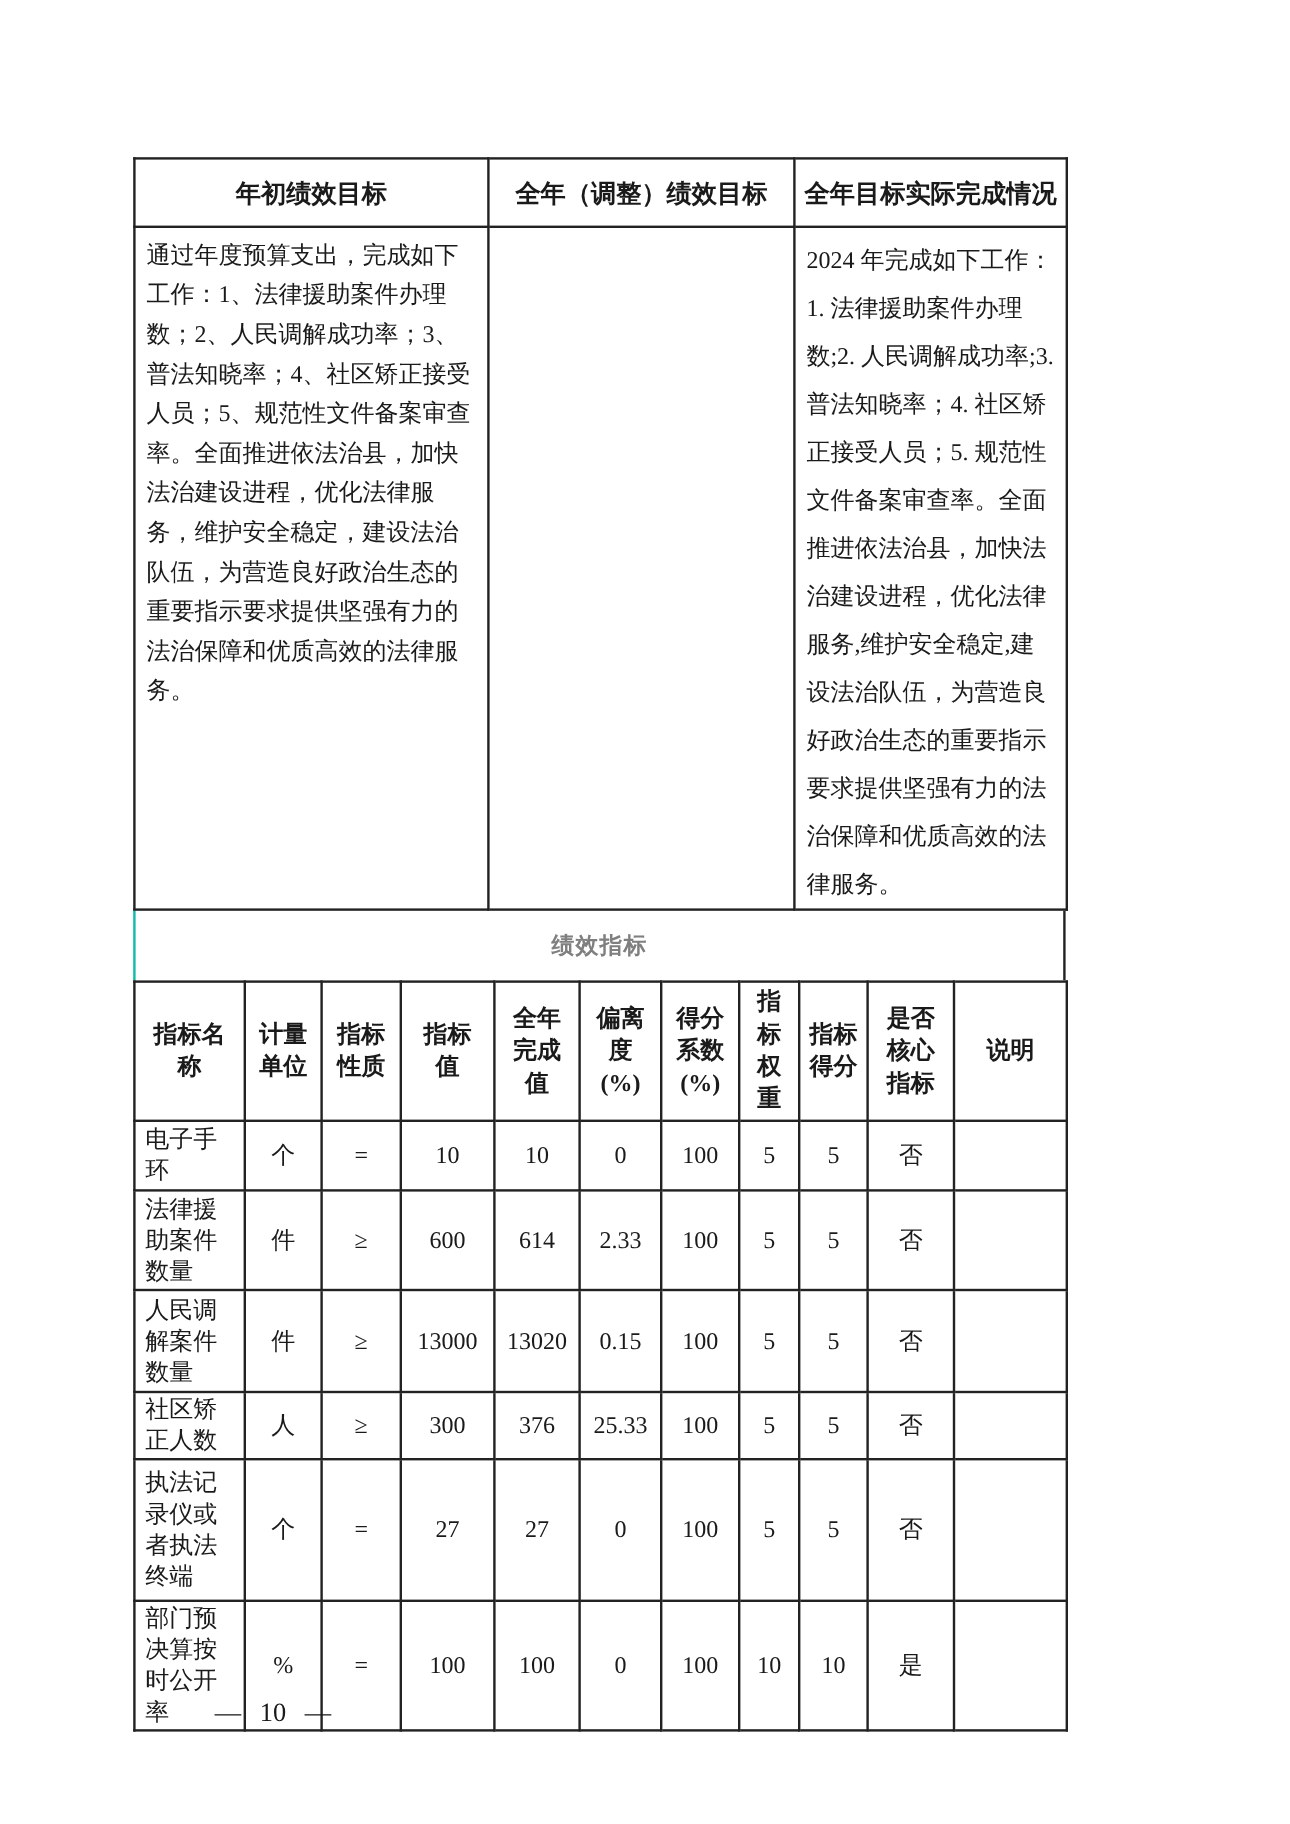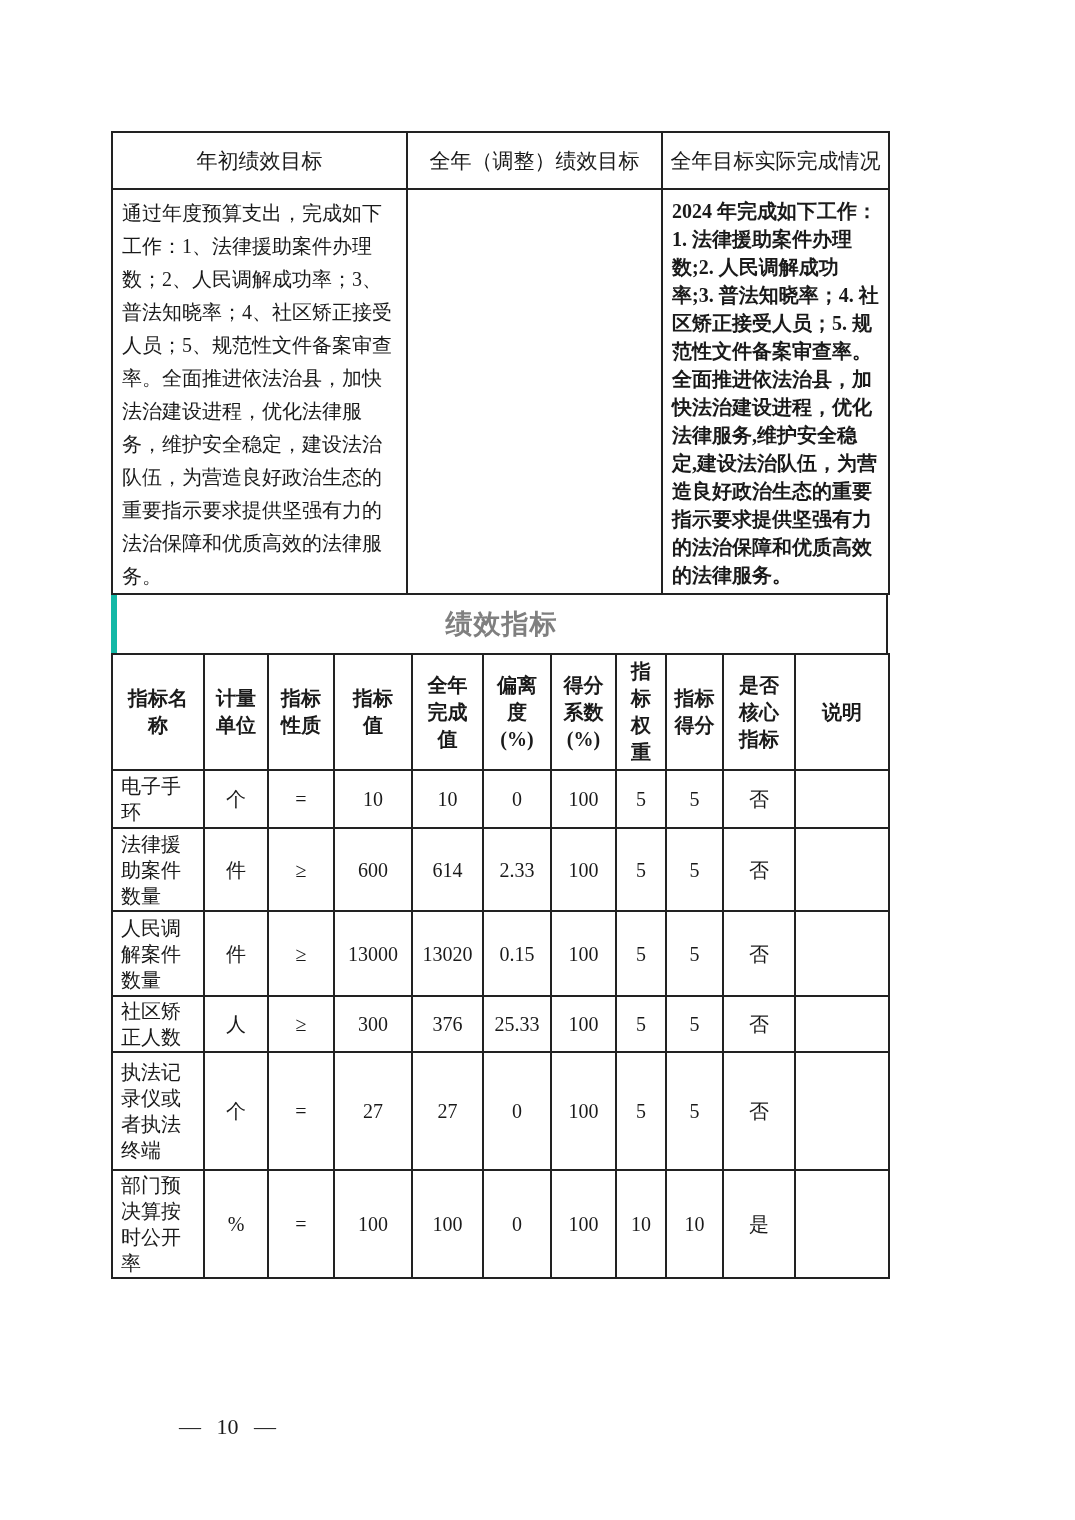--- a/index.html
+++ b/index.html
@@ -21,48 +21,48 @@
     border-collapse: collapse;
     table-layout: fixed;
     width: 777px;
   }
   th, td { border: 2px solid #222222; }
 
   
   .goals-table th {
     height: 57px;
     font-family: "Liberation Sans", "DejaVu Sans", sans-serif;
-    font-weight: normal;
+    font-weight: bold;
     font-size: 21px;
     text-align: center;
     vertical-align: middle;
     border-radius: 24px;
   }
   .goals-table td {
     vertical-align: top;
     font-size: 20px;
     padding: 7px 8px 0 9px;
     text-align: left;
   }
   .goal-row { height: 395px; margin-top: 42px; }
   .goal-initial  { line-height: 33px; }
   .goal-adjusted { line-height: 28px; }
-  .goal-actual   { line-height: 28px; font-weight: bold; }
+  .goal-actual   { line-height: 40px; }
 
   
   .banner {
     height: 58px;
-    border-left: 6px solid #14b8a6;
+    border-left: 2px solid #14b8a6;
     border-right: 2px solid #222222;
     display: flex;
     align-items: center;
     justify-content: center;
     font-family: Liberation Serif, serif;
     font-weight: bold;
-    font-size: 27px;
+    font-size: 19px;
     letter-spacing: 1px;
     color: #7f7f7f;
   }
 
   
   .ind-table th {
     font-weight: bold;
     font-size: 20px;
     line-height: 27px;
     text-align: center;

